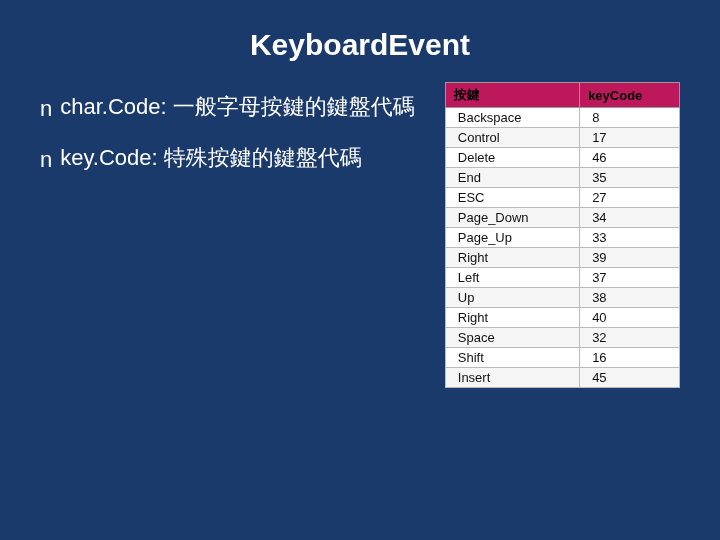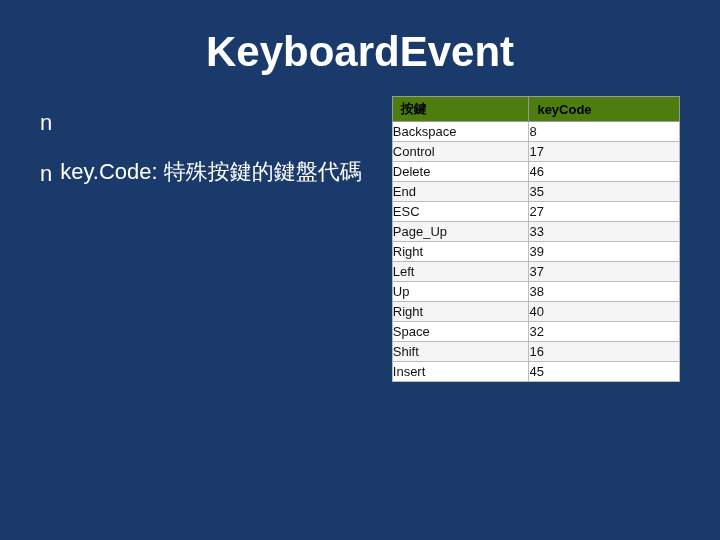--- a/index.html
+++ b/index.html
@@ -7,21 +7,21 @@
       width: 720px;
       height: 540px;
       background-color: #1a3a6b;
       font-family: Arial, sans-serif;
       overflow: hidden;
       position: relative;
     }
     #title {
       text-align: center;
       color: white;
-      font-size: 42px;
+      font-size: 30px;
       font-weight: bold;
       padding-top: 28px;
       padding-bottom: 20px;
       font-family: Arial, sans-serif;
     }
     #content {
       display: flex;
       flex-direction: row;
       padding: 0 40px;
       gap: 30px;
@@ -52,47 +52,48 @@
     #table-panel {
       flex: 1;
     }
     table {
       border-collapse: collapse;
       width: 100%;
       background: white;
       font-size: 13px;
     }
     table th {
-      background: #4d7c0f;
+      background: #be185d;
       border: 1px solid #999;
       padding: 3px 8px;
       text-align: left;
       font-weight: bold;
     }
     table td {
       border: 1px solid #bbb;
-      padding: 2px 0;
+      padding: 2px 12px;
       color: #111;
     }
     table tr:nth-child(even) td {
       background: #f5f5f5;
     }
     table tr:nth-child(odd) td {
       background: white;
     }
   </style>
 </head>
 <body>
 
 <div id="title">KeyboardEvent</div>
 
 <div id="content">
   <div id="left-panel">
     <div class="bullet-item">
       <span class="bullet">n</span>
+      <span class="bullet-text">char.Code: 一般字母按鍵的鍵盤代碼</span>
     </div>
     <div class="bullet-item">
       <span class="bullet">n</span>
       <span class="bullet-text">key.Code: 特殊按鍵的鍵盤代碼</span>
     </div>
   </div>
 
   <div id="table-panel">
     <table>
       <thead>
@@ -114,20 +115,24 @@
             <td>Delete</td>
             <td>46</td>
           </tr>
           <tr>
             <td>End</td>
             <td>35</td>
           </tr>
           <tr>
             <td>ESC</td>
             <td>27</td>
+          </tr>
+          <tr>
+            <td>Page_Down</td>
+            <td>34</td>
           </tr>
           <tr>
             <td>Page_Up</td>
             <td>33</td>
           </tr>
           <tr>
             <td>Right</td>
             <td>39</td>
           </tr>
           <tr>

